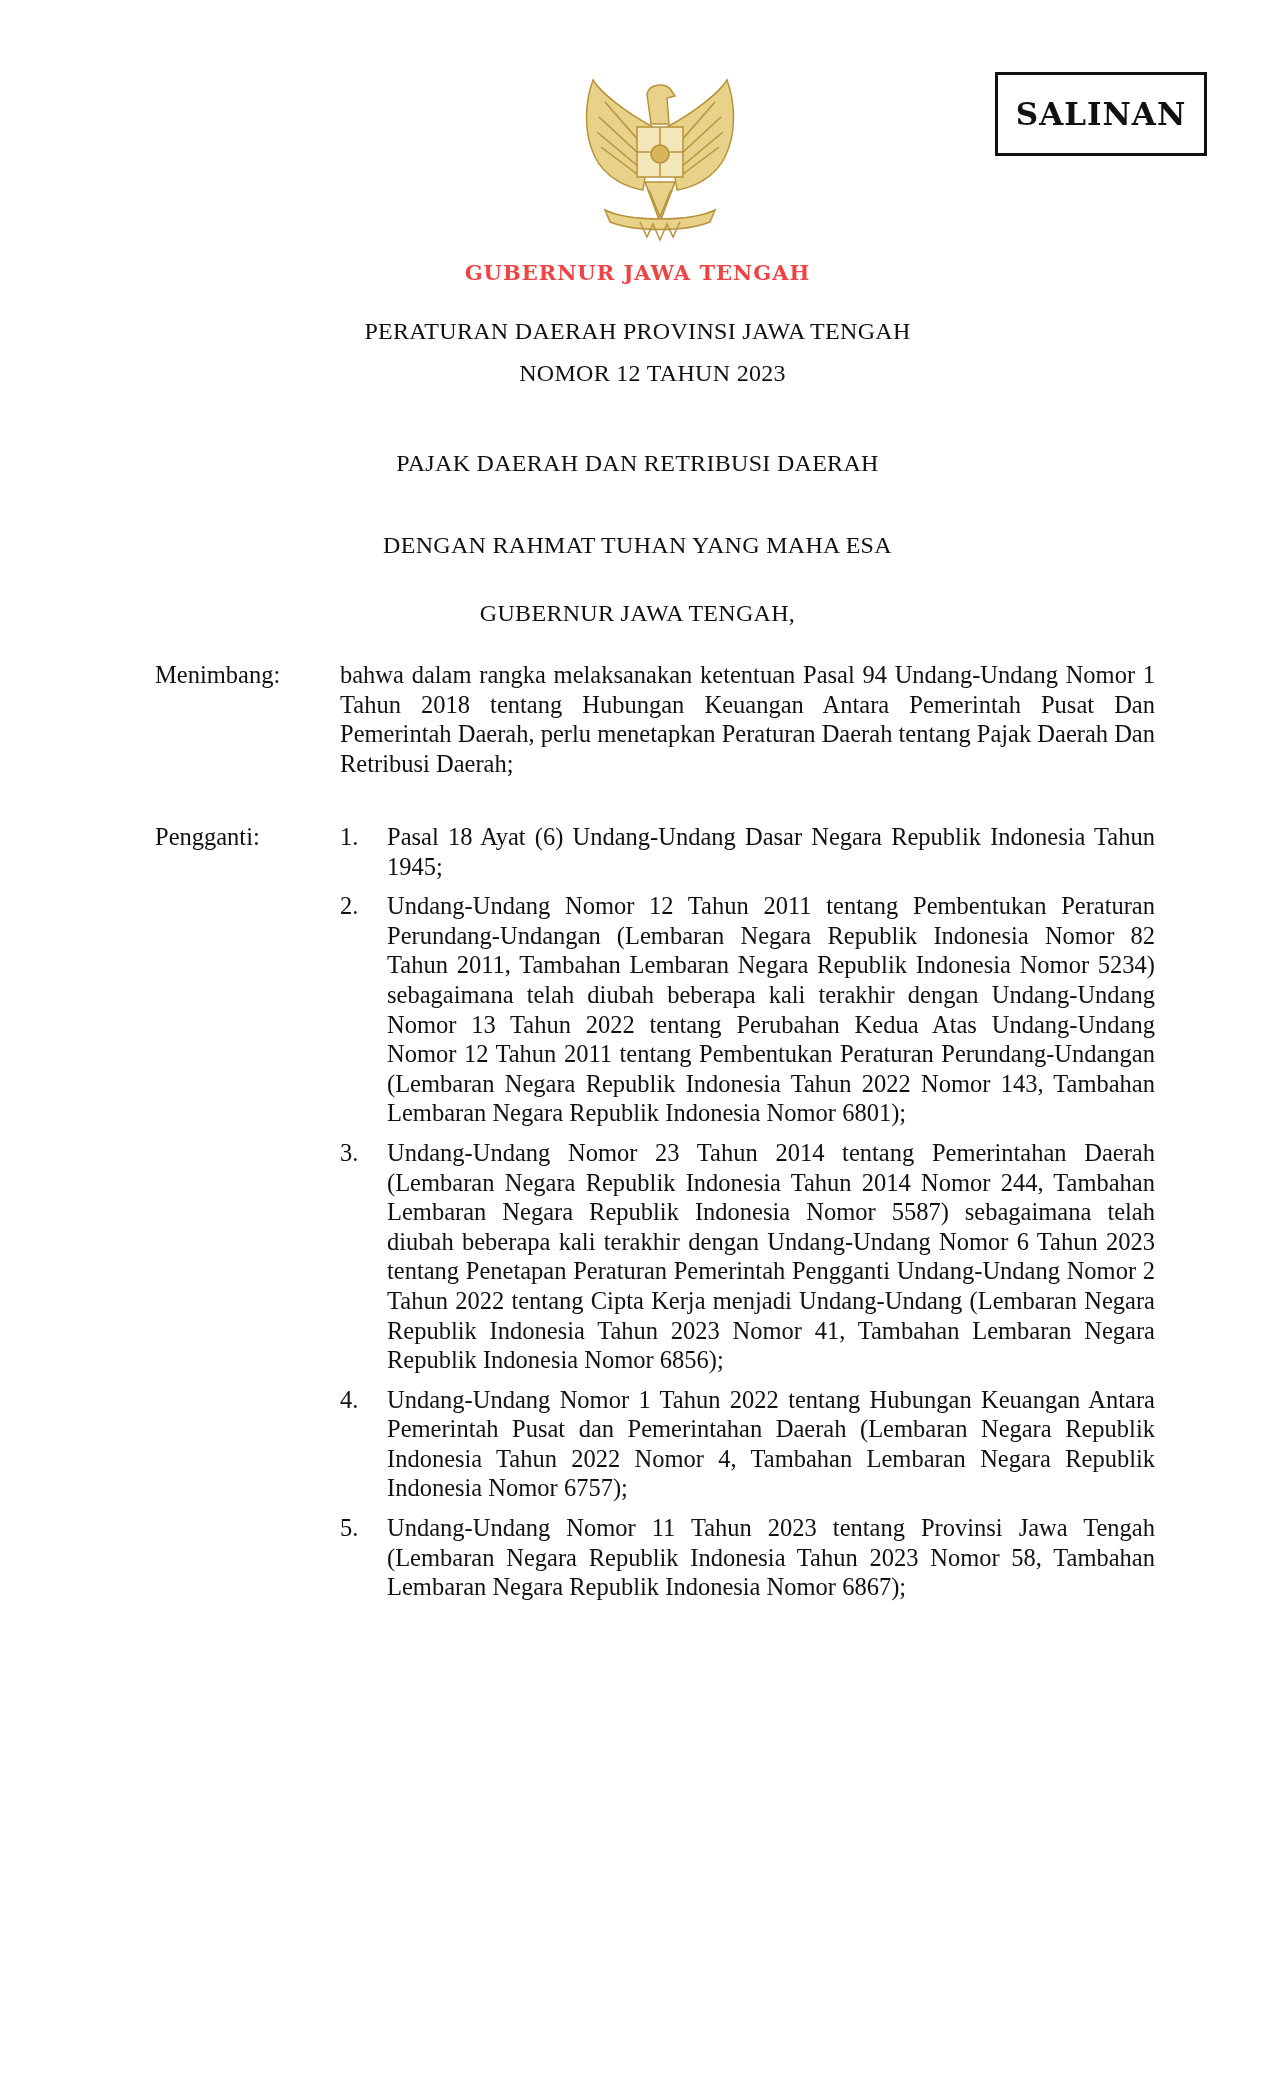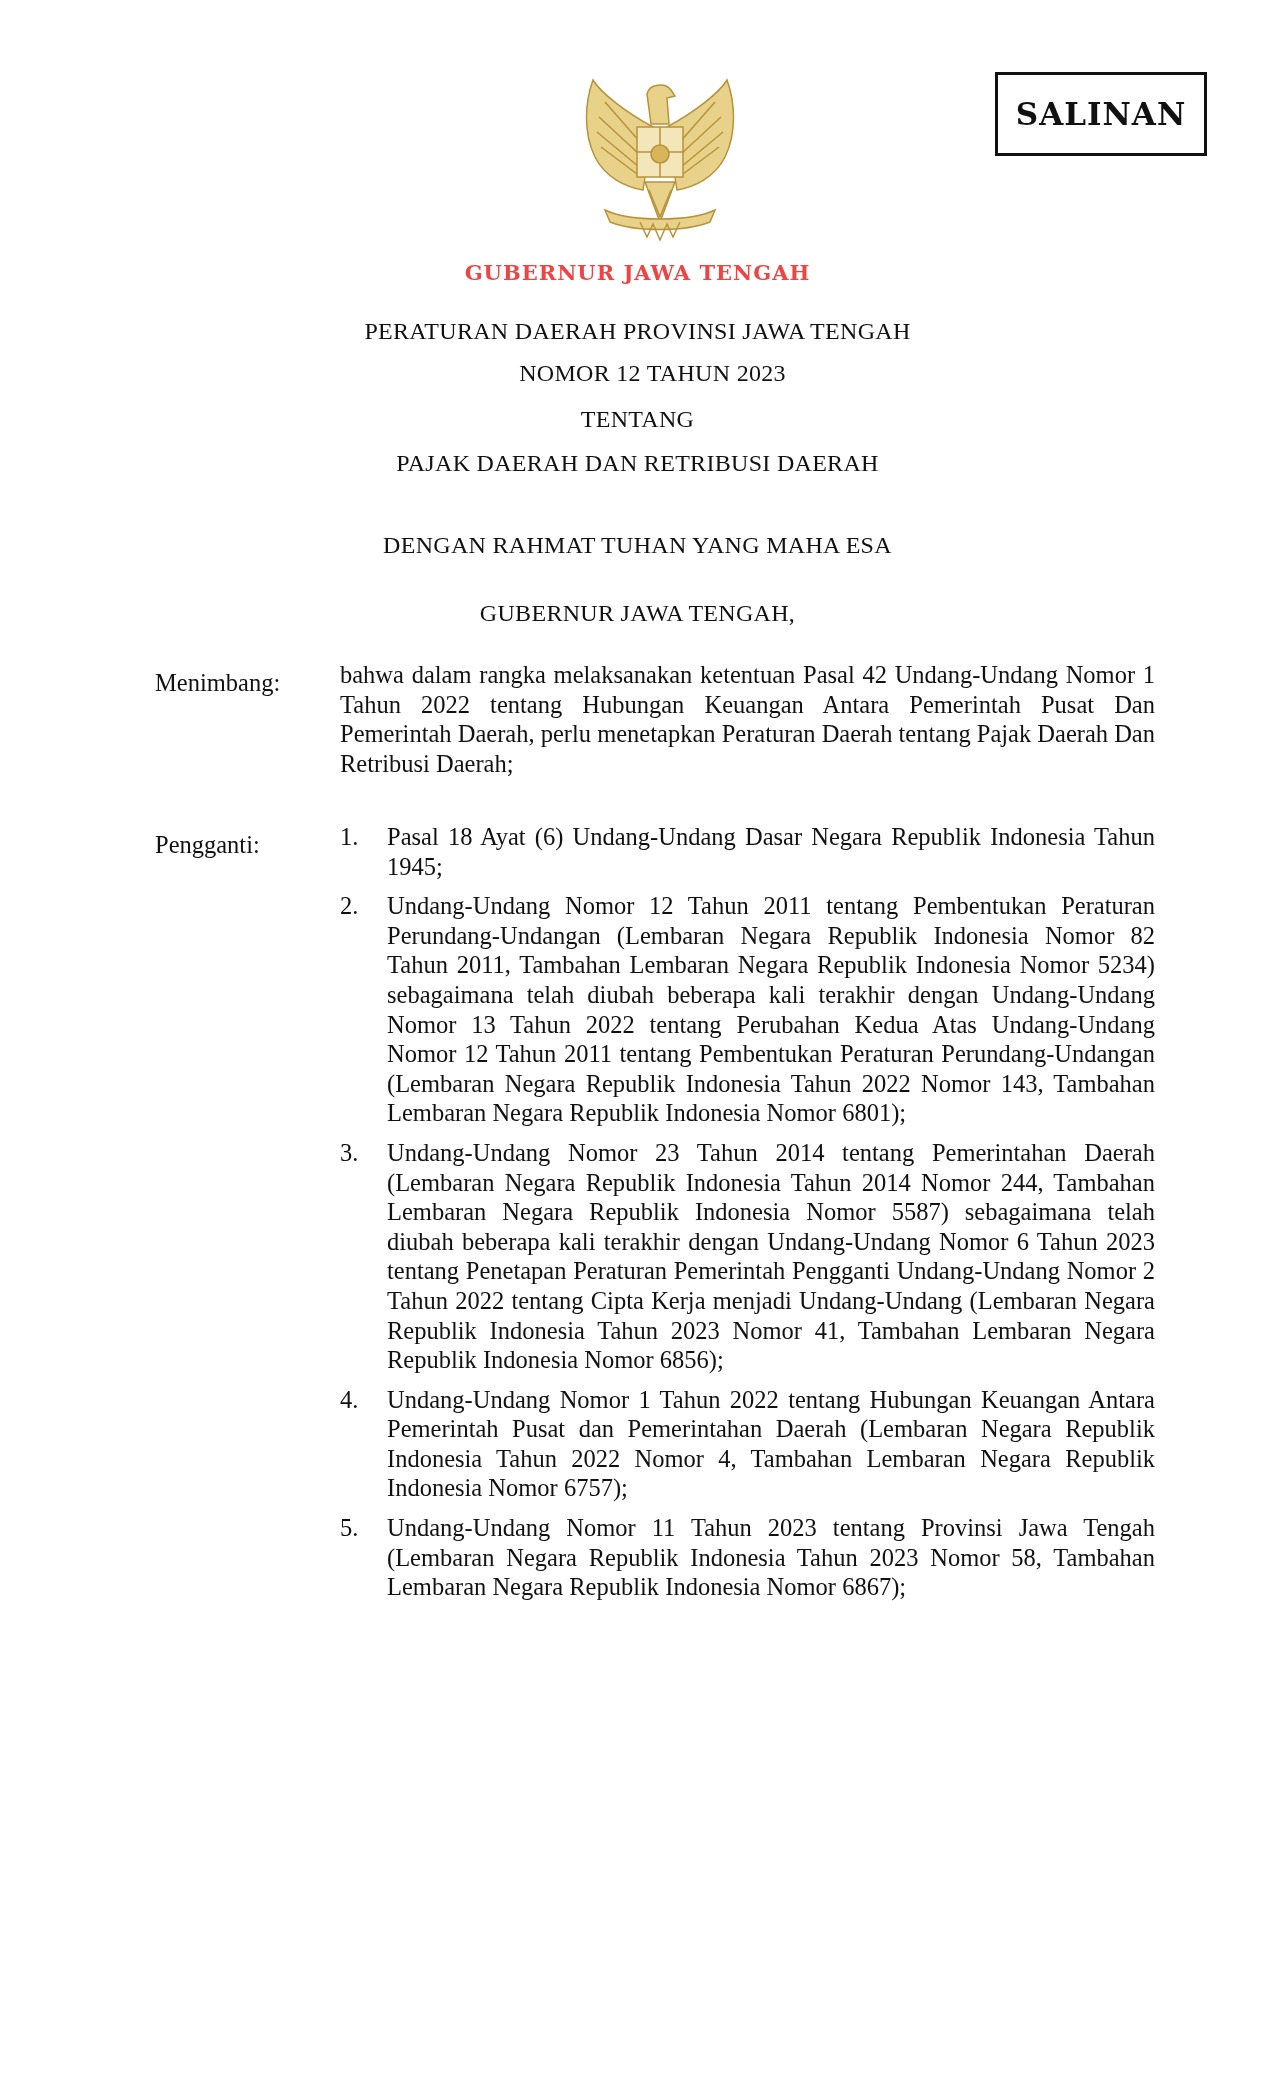--- a/index.html
+++ b/index.html
@@ -9,21 +9,21 @@
   .stamp { position: absolute; left: 995px; top: 72px; width: 212px; height: 84px; border: 3px solid #111; box-sizing: border-box; display: flex; align-items: center; justify-content: center; font-family: "DejaVu Serif", serif; font-weight: bold; font-size: 31px; letter-spacing: 1px; }
 
   .emblem { position: absolute; left: 575px; top: 72px; width: 170px; height: 180px; }
   .header-title { position: absolute; left: 0; width: 1275px; top: 260px; text-align: center; font-family: "DejaVu Serif", serif; font-weight: bold; font-size: 21px; letter-spacing: 1px; color: #ef4444; }
 
   .center-line { position: absolute; left: 0; width: 1275px; text-align: center; font-size: 24px; font-family: "Liberation Serif", serif; letter-spacing: 0.3px; }
   .l1 { top: 318px; } .l2 { top: 360px; margin-left: 15px; } .l3 { top: 406px; } .l4 { top: 450px; }
   .l5 { top: 532px; } .l6 { top: 600px; }
 
   .section { position: absolute; left: 155px; width: 1000px; font-family: "Liberation Serif", serif; font-size: 24.5px; line-height: 29.6px; }
-  .sec-label { position: absolute; left: 0; top: 8px; width: 180px; }
+  .sec-label { position: absolute; left: 0; top: 0; width: 180px; }
   .sec-body { position: absolute; left: 185px; width: 815px; text-align: justify; text-align-last: left; }
   .menimbang { top: 660px; }
   .mengingat { top: 822px; }
   .list { position: absolute; left: 185px; width: 815px; margin: 0; padding: 0; list-style: none; }
   .item { position: relative; padding-left: 47px; text-align: justify; margin-bottom: 10px; }
   .item-num { position: absolute; left: 0; top: 0; }
 </style>
 </head>
 <body>
 
@@ -53,28 +53,27 @@
       <path d="M30 138 C55 150 115 150 140 138 L135 150 C110 160 60 160 35 150 Z"></path>
 
       <path d="M65 150 L72 165 L78 152 L85 168 L92 152 L98 165 L105 150" fill="none"></path>
     </g>
   </svg>
 
   <div class="header-title">GUBERNUR JAWA TENGAH</div>
 
   <div class="center-line l1">PERATURAN DAERAH PROVINSI JAWA TENGAH</div>
   <div class="center-line l2">NOMOR 12 TAHUN 2023</div>
-  <div class="center-line l3">TENTANG</div>
   <div class="center-line l5">DENGAN RAHMAT TUHAN YANG MAHA ESA</div>
   <div class="center-line l4">PAJAK DAERAH DAN RETRIBUSI DAERAH</div>
   <div class="center-line l6">GUBERNUR JAWA TENGAH,</div>
 
   <div class="section menimbang">
     <div class="sec-label">Menimbang:</div>
-    <div class="sec-body">bahwa dalam rangka melaksanakan ketentuan Pasal 42 Undang-Undang Nomor 1 Tahun 2022 tentang Hubungan Keuangan Antara Pemerintah Pusat Dan Pemerintah Daerah, perlu menetapkan Peraturan Daerah tentang Pajak Daerah Dan Retribusi Daerah;</div>
+    <div class="sec-body">bahwa dalam rangka melaksanakan ketentuan Pasal 94 Undang-Undang Nomor 1 Tahun 2018 tentang Hubungan Keuangan Antara Pemerintah Pusat Dan Pemerintah Daerah, perlu menetapkan Peraturan Daerah tentang Pajak Daerah Dan Retribusi Daerah;</div>
   </div>
 
   <div class="section mengingat">
     <div class="sec-label">Pengganti:</div>
     <ol class="list">
       <li class="item">
         <span class="item-num">1.</span>
         <span>Pasal 18 Ayat (6) Undang-Undang Dasar Negara Republik Indonesia Tahun 1945;</span>
       </li>
       <li class="item">

